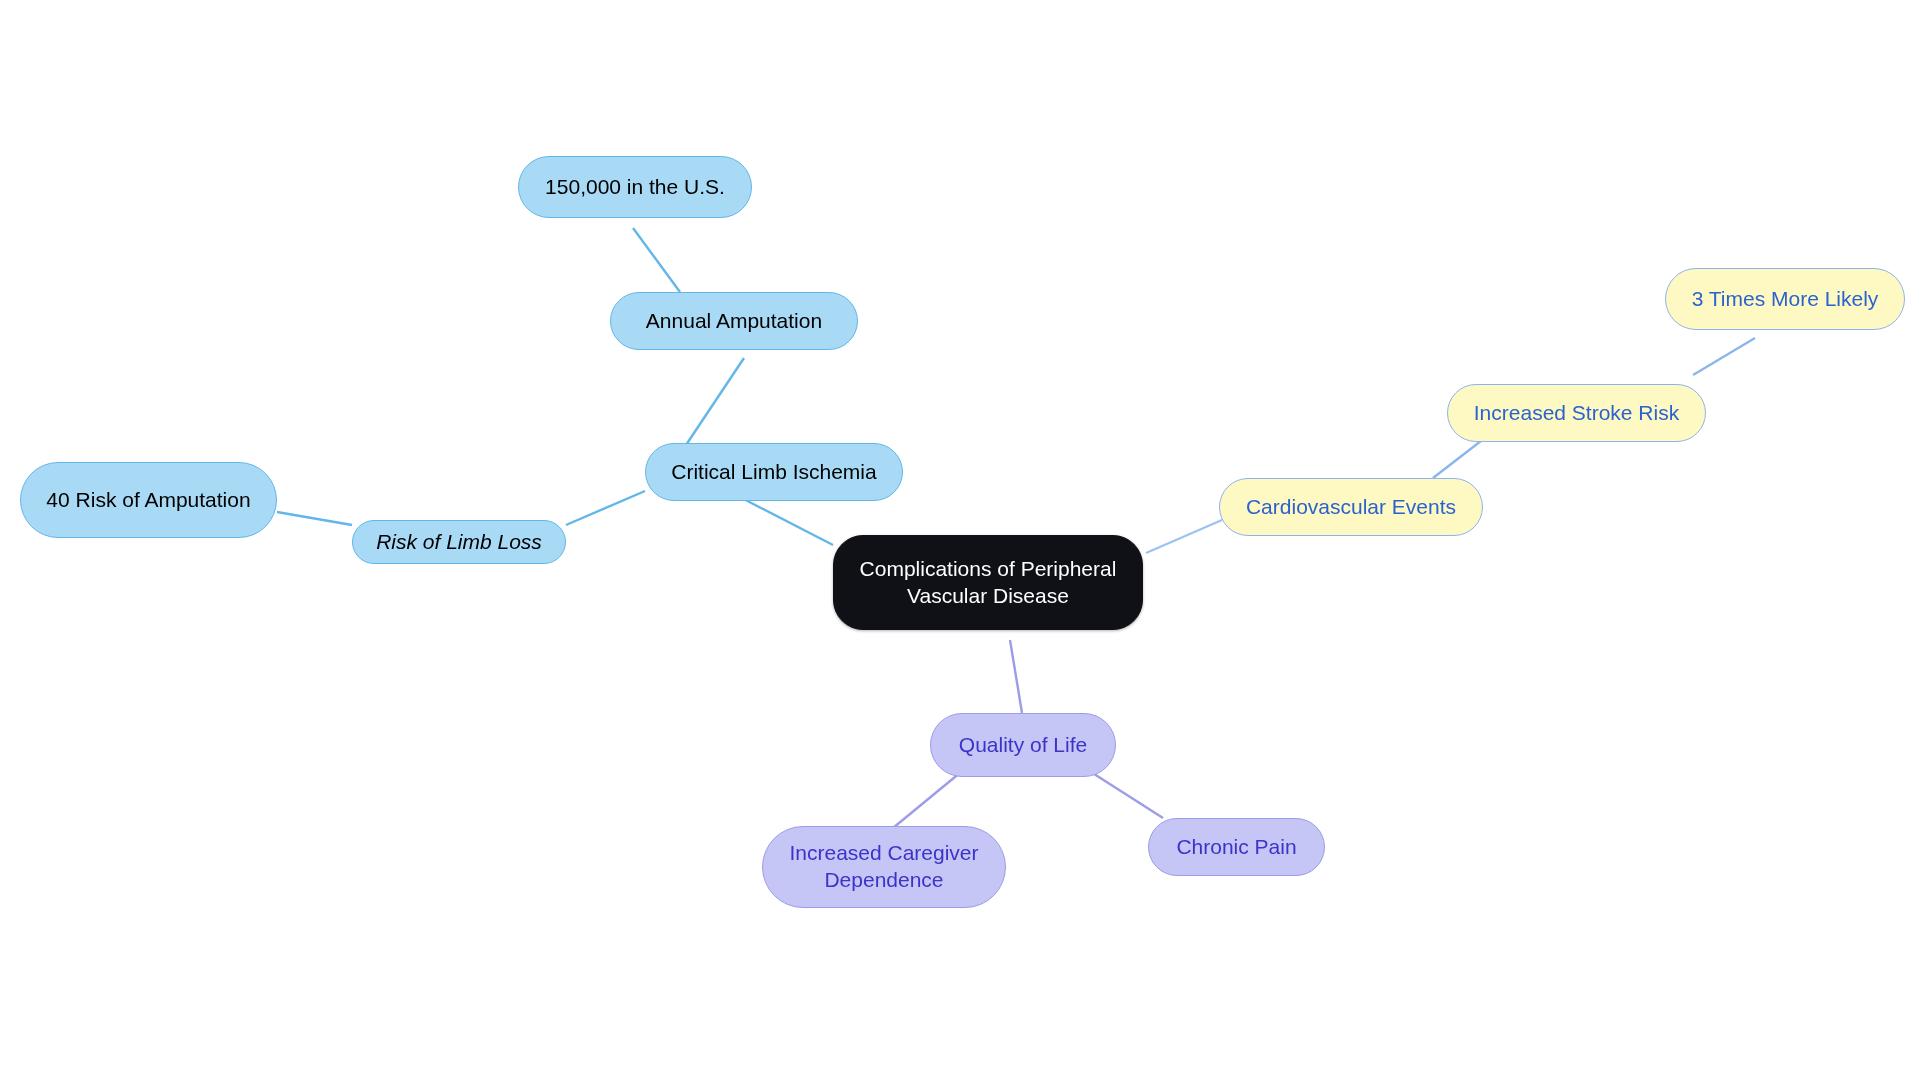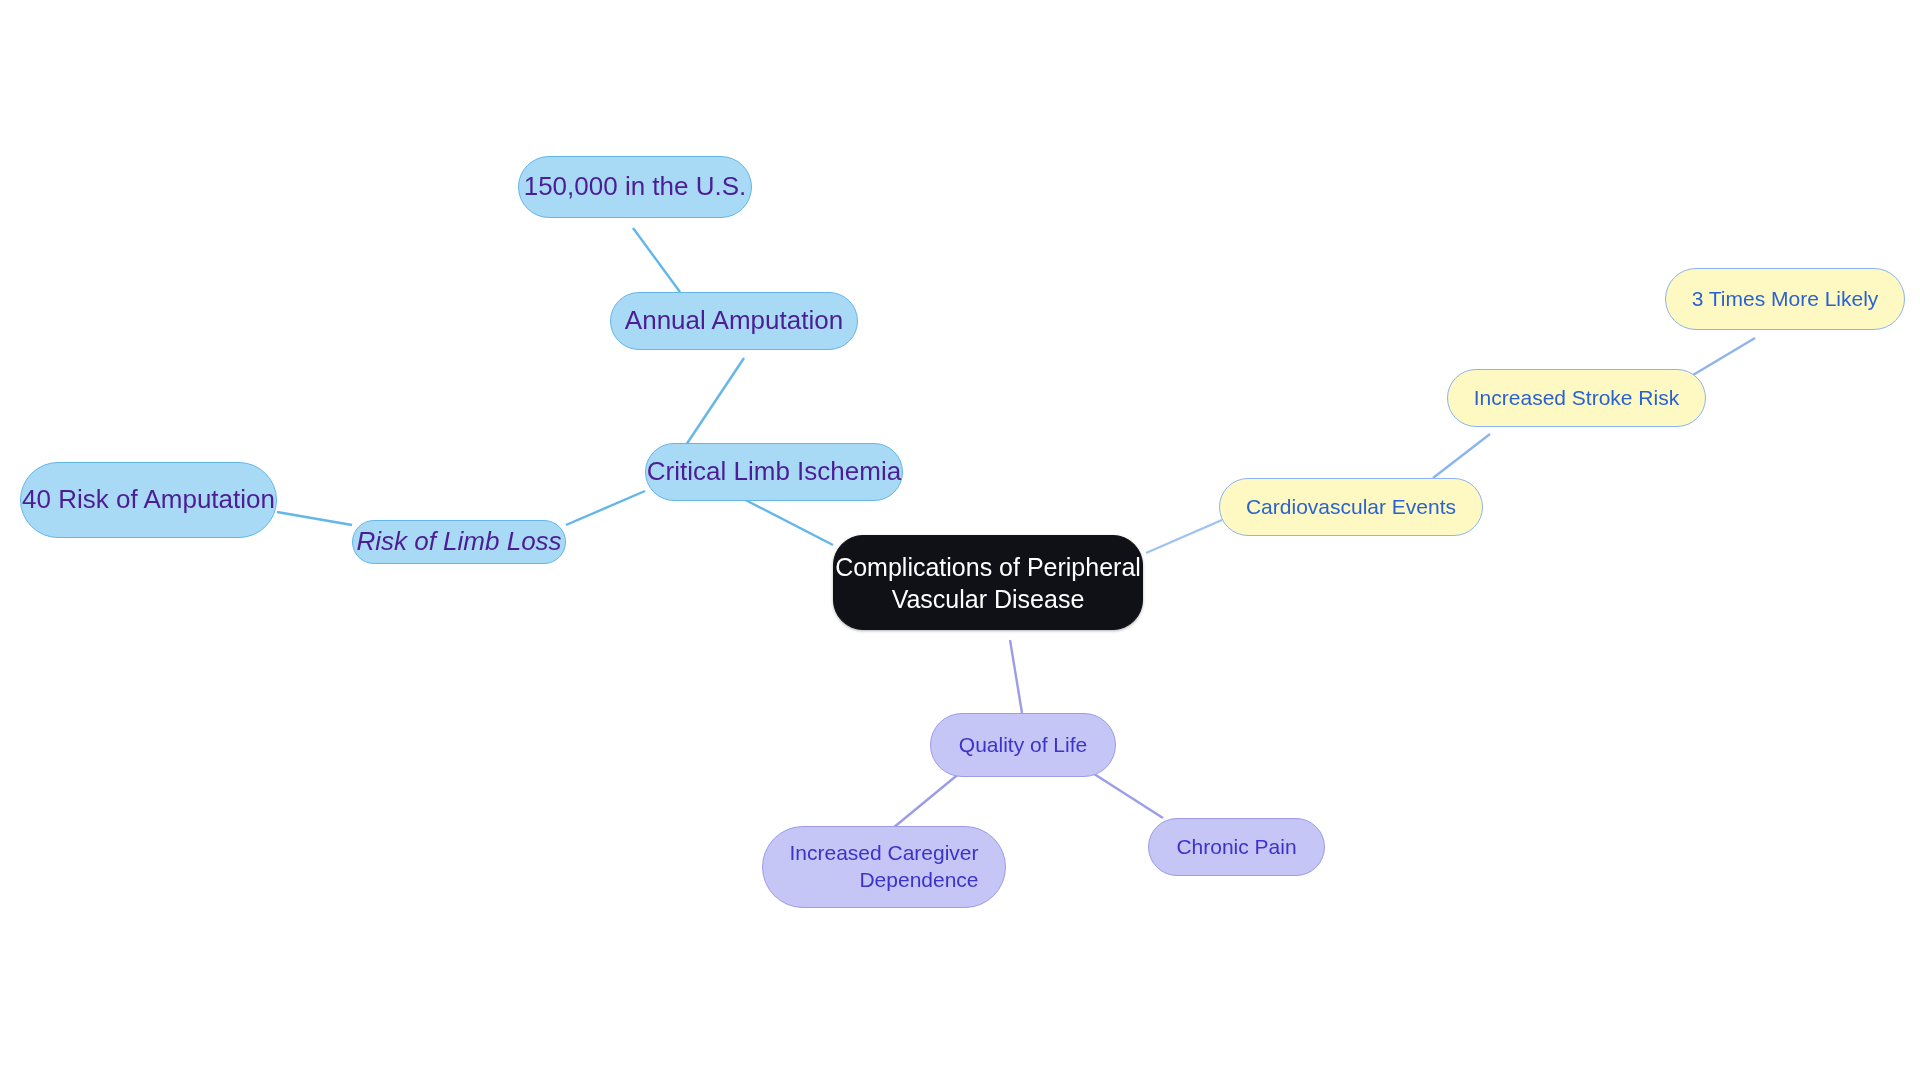--- a/index.html
+++ b/index.html
@@ -33,29 +33,29 @@
     border-style: solid;
     border-width: 1.5px;
     line-height: 1.28;
     white-space: pre-line;
     z-index: 2;
   }
   .node-root {
     background: #0f1117;
     border-color: #0f1117;
     color: #ffffff;
-    font-size: 25px;
+    font-size: 21px;
     border-radius: 30px;
     box-shadow: 0 1px 3px rgba(0,0,0,0.30);
   }
   .node-blue {
     background: #a8daf6;
     border-color: #63b6e8;
-    color: #4c1d95;
-    font-size: 26px;
+    color: #000000;
+    font-size: 21px;
   }
   .node-lightblue {
     background: #fef9c3;
     border-color: #8cb4ee;
     color: #2a63d0;
     font-size: 21px;
   }
   .node-purple {
     background: #c5c5f6;
     border-color: #9c9ce8;
@@ -101,24 +101,24 @@
   <div class="node node-blue" style="left:610px; top:292px; width:248px; height:58px;">Annual Amputation</div>
 
   <div class="node node-blue" style="left:518px; top:156px; width:234px; height:62px;">150,000 in the U.S.</div>
 
   <div class="node node-blue" style="left:352px; top:520px; width:214px; height:44px;font-style:italic;">Risk of Limb Loss</div>
 
   <div class="node node-blue" style="left:20px; top:462px; width:257px; height:76px;">40 Risk of Amputation</div>
 
   <div class="node node-lightblue" style="left:1219px; top:478px; width:264px; height:58px;">Cardiovascular Events</div>
 
-  <div class="node node-lightblue" style="left:1447px; top:369px; width:259px; height:58px;">Increased Stroke Risk</div>
+  <div class="node node-lightblue" style="left:1447px; top:384px; width:259px; height:58px;">Increased Stroke Risk</div>
 
   <div class="node node-lightblue" style="left:1665px; top:268px; width:240px; height:62px;">3 Times More Likely</div>
 
   <div class="node node-purple" style="left:930px; top:713px; width:186px; height:64px;">Quality of Life</div>
 
   <div class="node node-purple" style="left:1148px; top:818px; width:177px; height:58px;">Chronic Pain</div>
 
-  <div class="node node-purple" style="left:762px; top:826px; width:244px; height:82px;text-align:right;">Increased Caregiver
+  <div class="node node-purple" style="left:762px; top:826px; width:244px; height:82px;">Increased Caregiver
 Dependence</div>
 
 </div>
 
 </body></html>

